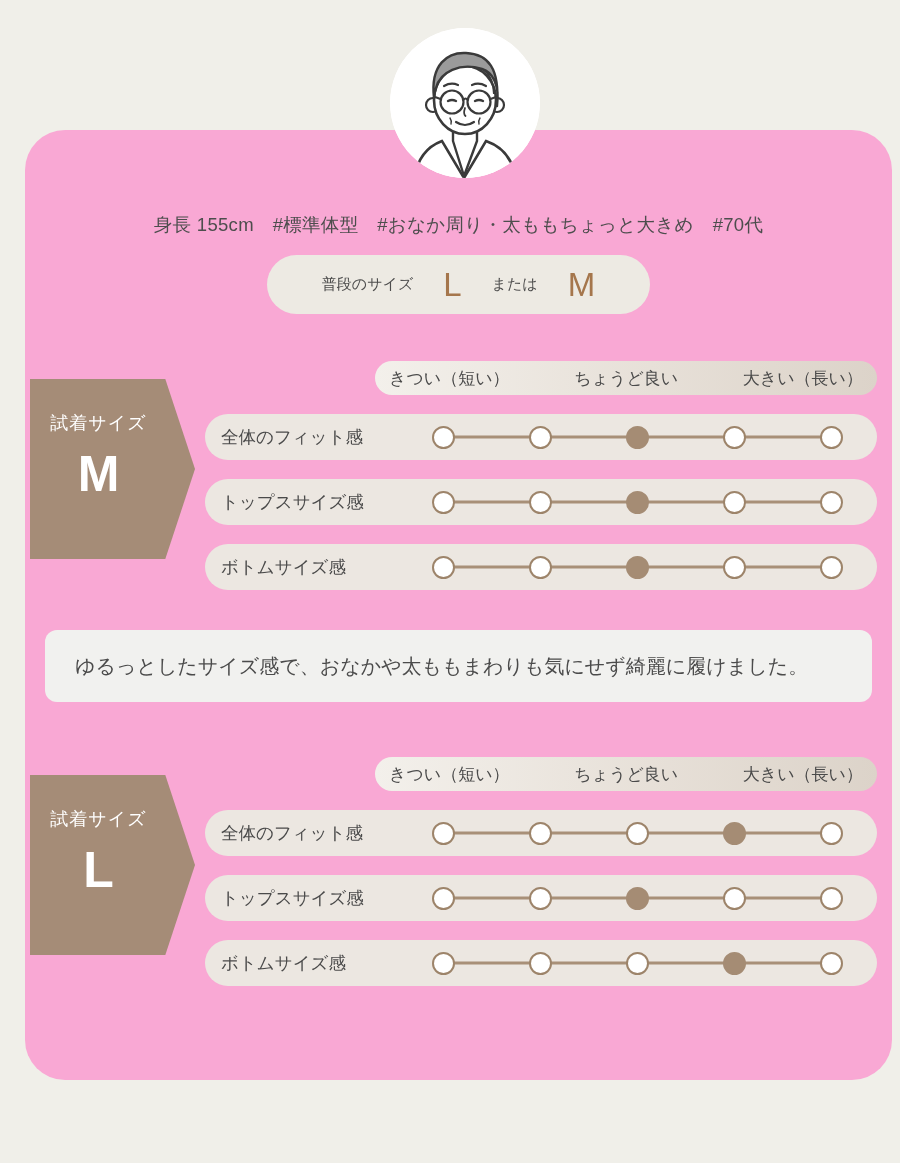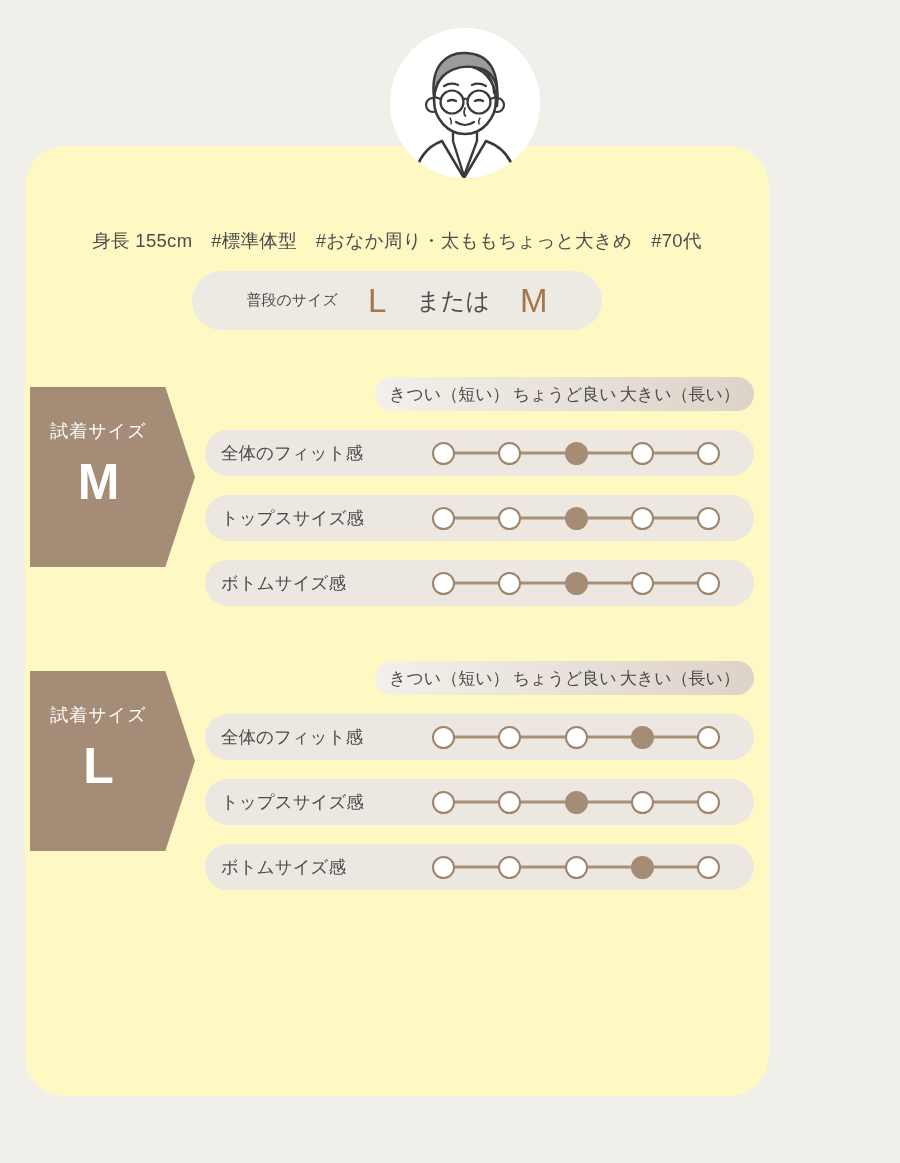--- a/index.html
+++ b/index.html
@@ -4,45 +4,45 @@
 <style>
   * { margin:0; padding:0; box-sizing:border-box; }
   html,body { width:900px; }
   body {
     font-family: "Liberation Sans", "DejaVu Sans", sans-serif;
     background:#f0efe9;
     color:#4a4a4a;
   }
   #page { position:relative; width:900px; height:1163px; background:#f0efe9; overflow:hidden; }
   .card {
-    position:absolute; left:25px; top:146px; width:744px; height:950px;
-    background:#fef9c3; border-radius:40px;
+    position:absolute; left:25px; top:130px; width:867px; height:950px;
+    background:#f9a8d4; border-radius:40px;
   }
   .avatar {
     position:absolute; top:28px; left:390px; width:150px; height:150px;
     border-radius:50%; background:#ffffff; overflow:hidden; z-index:2;
   }
   .avatar svg { display:block; }
   .card-inner { padding-top:82px; }
   .tags-line {
     text-align:center; font-size:18.5px; color:#4d4d4d; letter-spacing:0.3px;
   }
   .usual-size-pill {
     margin:18px auto 0; width:fit-content;
     display:flex; align-items:center; gap:30px;
     background:#edeae3; border-radius:40px; padding:13px 55px;
   }
   .usual-size-label { font-size:15px; color:#4d4d4d; }
   .usual-size-letter { font-size:33px; color:#a5764c; line-height:1; }
-  .usual-size-conj { font-size:24px; color:#4d4d4d; }
+  .usual-size-conj { font-size:15px; color:#4d4d4d; }
 
   .fit-section { display:flex; margin:47px 15px 0 5px; }
   .fit-section.second { margin-top:55px; }
   .banner {
-    flex:none; width:165px; height:180px; margin-top:10px;
+    flex:none; width:165px; height:180px; margin-top:18px;
     background:#a58c77; color:#fff;
     clip-path:polygon(0 0, 82% 0, 100% 50%, 82% 100%, 0 100%);
     display:flex; flex-direction:column; align-items:center;
     padding:32px 28px 0 0;
   }
   .banner-label { font-size:18px; letter-spacing:1px; }
   .banner-size { font-size:50px; font-weight:bold; margin-top:14px; line-height:1; }
 
   .section-content { flex:1; margin-left:10px; }
   .scale-header {
@@ -175,20 +175,21 @@
                   <span class="dot"></span>
                   <span class="dot filled"></span>
                   <span class="dot"></span>
                   <span class="dot"></span>
                 </div>
               </div>
           </div>
         </div>
       </div>
 
+      <div class="comment-box">ゆるっとしたサイズ感で、おなかや太ももまわりも気にせず綺麗に履けました。</div>
 
       <div class="fit-section second">
         <div class="banner">
           <span class="banner-label">試着サイズ</span>
           <span class="banner-size">L</span>
         </div>
         <div class="section-content">
           <div class="scale-header">
             <span>きつい（短い）</span>
             <span>ちょうど良い</span>

